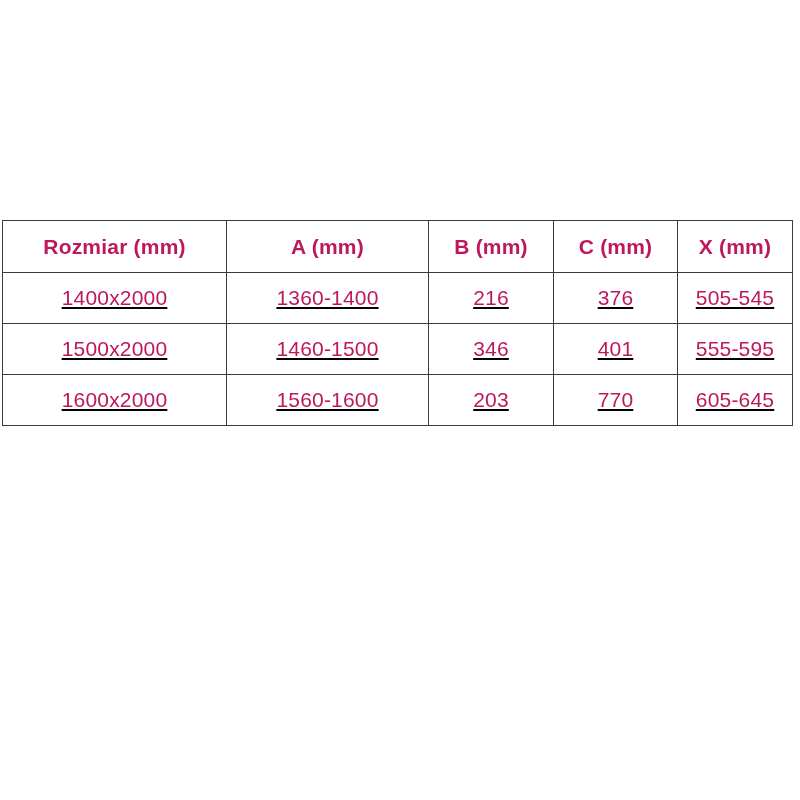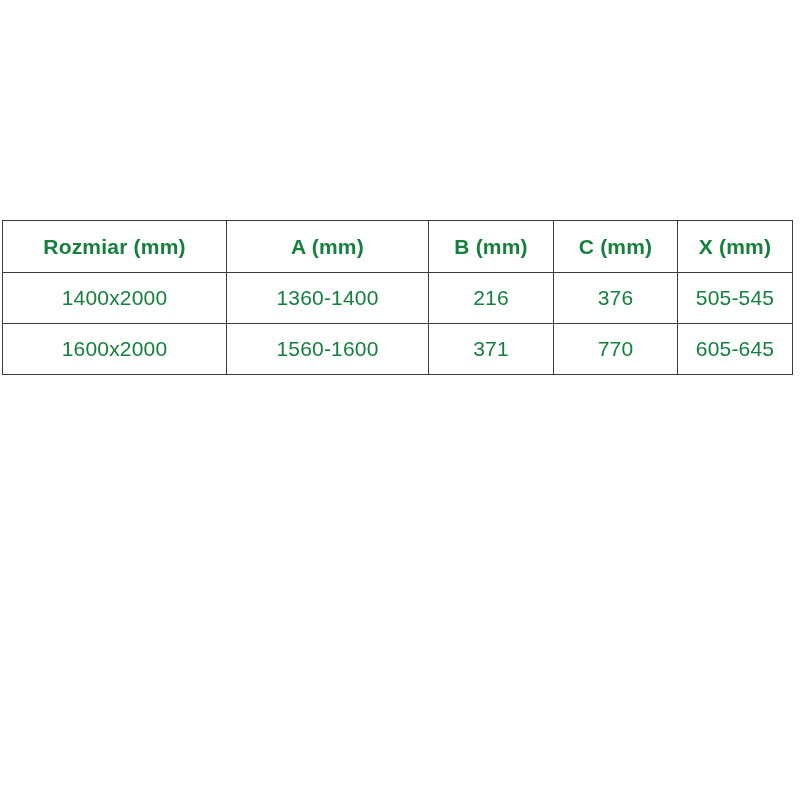--- a/index.html
+++ b/index.html
@@ -27,28 +27,28 @@
   }
   .spec-table col.c0 { width: 224px; }
   .spec-table col.c1 { width: 202px; }
   .spec-table col.c2 { width: 125px; }
   .spec-table col.c3 { width: 124px; }
   .spec-table col.c4 { width: 115px; }
   .spec-table th, .spec-table td {
     border: 1.5px solid #3b3b3b;
     text-align: center;
     vertical-align: middle;
-    color: #15803d;
+    color: #be185d;
     font-size: 21px;
     padding: 0;
     background: #ffffff;
     letter-spacing: 0.2px;
   }
   .spec-table thead tr { height: 52px; }
-  .spec-table tbody tr { height: 51px; }
+  .spec-table tbody tr { height: 51px; text-decoration: underline; }
   .spec-table th { font-weight: bold; }
   .spec-table td { font-weight: normal; }
 </style>
 </head>
 <body>
 
 <div class="page">
   <table class="spec-table">
     <colgroup>
       <col class="c0">
@@ -68,21 +68,28 @@
     </thead>
     <tbody>
       <tr>
         <td>1400x2000</td>
         <td>1360-1400</td>
         <td>216</td>
         <td>376</td>
         <td>505-545</td>
       </tr>
       <tr>
+        <td>1500x2000</td>
+        <td>1460-1500</td>
+        <td>346</td>
+        <td>401</td>
+        <td>555-595</td>
+      </tr>
+      <tr>
         <td>1600x2000</td>
         <td>1560-1600</td>
-        <td>371</td>
+        <td>203</td>
         <td>770</td>
         <td>605-645</td>
       </tr>
     </tbody>
   </table>
 </div>
 
 </body></html>

